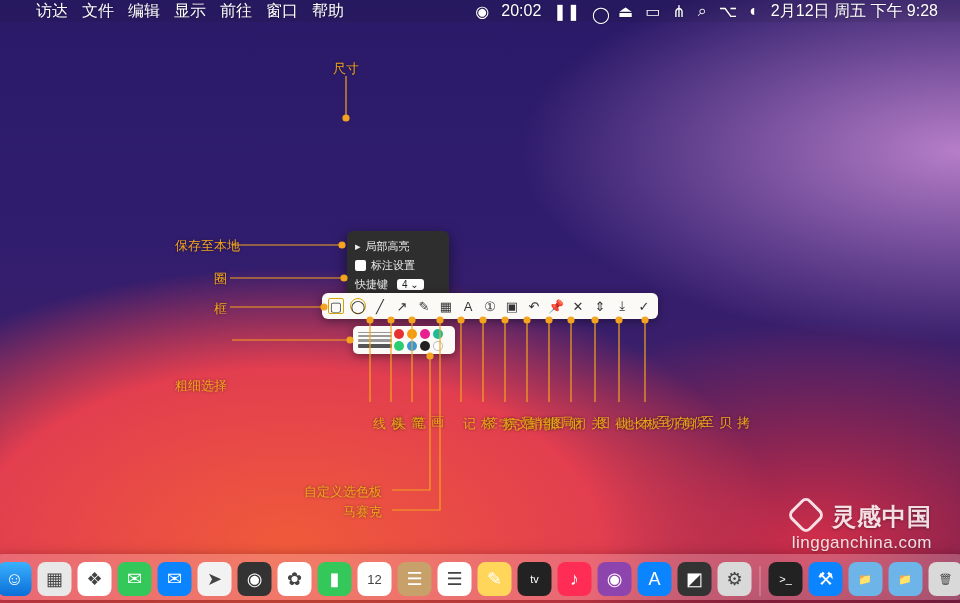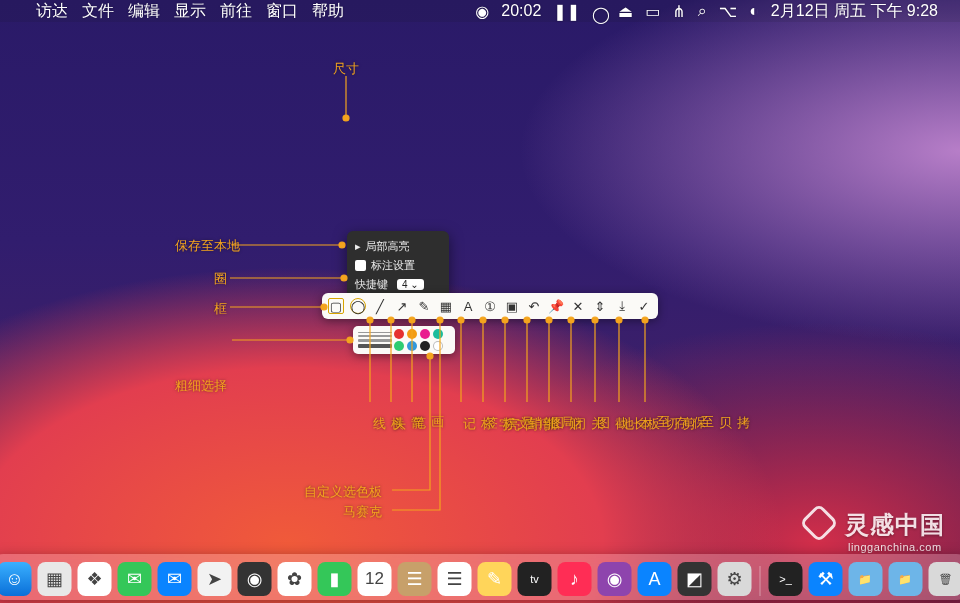--- a/index.html
+++ b/index.html
@@ -71,24 +71,24 @@
   
   .dock { position:absolute; left:50%; transform:translateX(-50%); bottom:3px;
     height:46px; padding:4px 8px; display:flex; gap:6px; align-items:flex-end;
     background:rgba(255,255,255,.22); border-radius:14px; backdrop-filter:blur(6px);
     box-shadow:0 3px 14px rgba(0,0,0,.35);}
   .dock-item { width:34px; height:34px; border-radius:8px; display:flex; align-items:center;
     justify-content:center; font-size:18px; color:#fff;}
   .dock-sep { width:1px; height:30px; background:rgba(255,255,255,.4); margin:0 2px;}
 
   
-  .watermark { position:absolute; right:15px; bottom:50px; color:#fff; text-align:center;
+  .watermark { position:absolute; right:28px; bottom:50px; color:#fff; text-align:right;
     opacity:.85; text-shadow:0 1px 3px rgba(0,0,0,.4);}
   .watermark .big { font-size:24px; font-weight:600; letter-spacing:1px;}
-  .watermark .small { font-size:11px; letter-spacing:.5px;}
+  .watermark .small { font-size:17px; letter-spacing:.5px;}
   .wm-logo { display:inline-block; width:28px; height:28px; border:3px solid #fff;
     border-radius:7px; transform:rotate(45deg); margin-right:8px; vertical-align:-4px;}
 
   svg.connectors { position:absolute; inset:0; pointer-events:none; }
 </style>
 </head>
 <body>
 
 <div class="desktop">
 
@@ -247,21 +247,21 @@
   <div class="dock" id="dock">
       <div class="dock-item" style="background: linear-gradient(rgb(58, 176, 255), rgb(10, 111, 216)); font-size: 18px;">☺</div>
       <div class="dock-item" style="background: rgb(232, 232, 232); color: rgb(68, 68, 68); font-size: 18px;">▦</div>
       <div class="dock-item" style="background: rgb(255, 255, 255); color: rgb(68, 68, 68); font-size: 18px;">❖</div>
       <div class="dock-item" style="background: rgb(52, 199, 89); font-size: 18px;">✉</div>
       <div class="dock-item" style="background: rgb(10, 132, 255); font-size: 18px;">✉</div>
       <div class="dock-item" style="background: rgb(242, 242, 242); color: rgb(68, 68, 68); font-size: 18px;">➤</div>
       <div class="dock-item" style="background: rgb(51, 51, 51); font-size: 18px;">◉</div>
       <div class="dock-item" style="background: rgb(255, 255, 255); color: rgb(68, 68, 68); font-size: 18px;">✿</div>
       <div class="dock-item" style="background: rgb(52, 199, 89); font-size: 18px;">▮</div>
-      <div class="dock-item" style="background: rgb(255, 255, 255); color: rgb(68, 68, 68); font-size: 17px;">12</div>
+      <div class="dock-item" style="background: rgb(255, 255, 255); color: rgb(68, 68, 68); font-size: 13px;">12</div>
       <div class="dock-item" style="background: rgb(199, 160, 106); font-size: 18px;">☰</div>
       <div class="dock-item" style="background: rgb(255, 255, 255); color: rgb(68, 68, 68); font-size: 18px;">☰</div>
       <div class="dock-item" style="background: rgb(255, 213, 90); font-size: 18px;">✎</div>
       <div class="dock-item" style="background: rgb(34, 34, 34); font-size: 11px;">tv</div>
       <div class="dock-item" style="background: rgb(255, 45, 85); font-size: 18px;">♪</div>
       <div class="dock-item" style="background: rgb(142, 68, 173); font-size: 18px;">◉</div>
       <div class="dock-item" style="background: rgb(10, 132, 255); font-size: 18px;">A</div>
       <div class="dock-item" style="background: rgb(51, 51, 51); font-size: 18px;">◩</div>
       <div class="dock-item" style="background: rgb(217, 217, 217); color: rgb(68, 68, 68); font-size: 18px;">⚙</div>
       <div class="dock-sep"></div>

